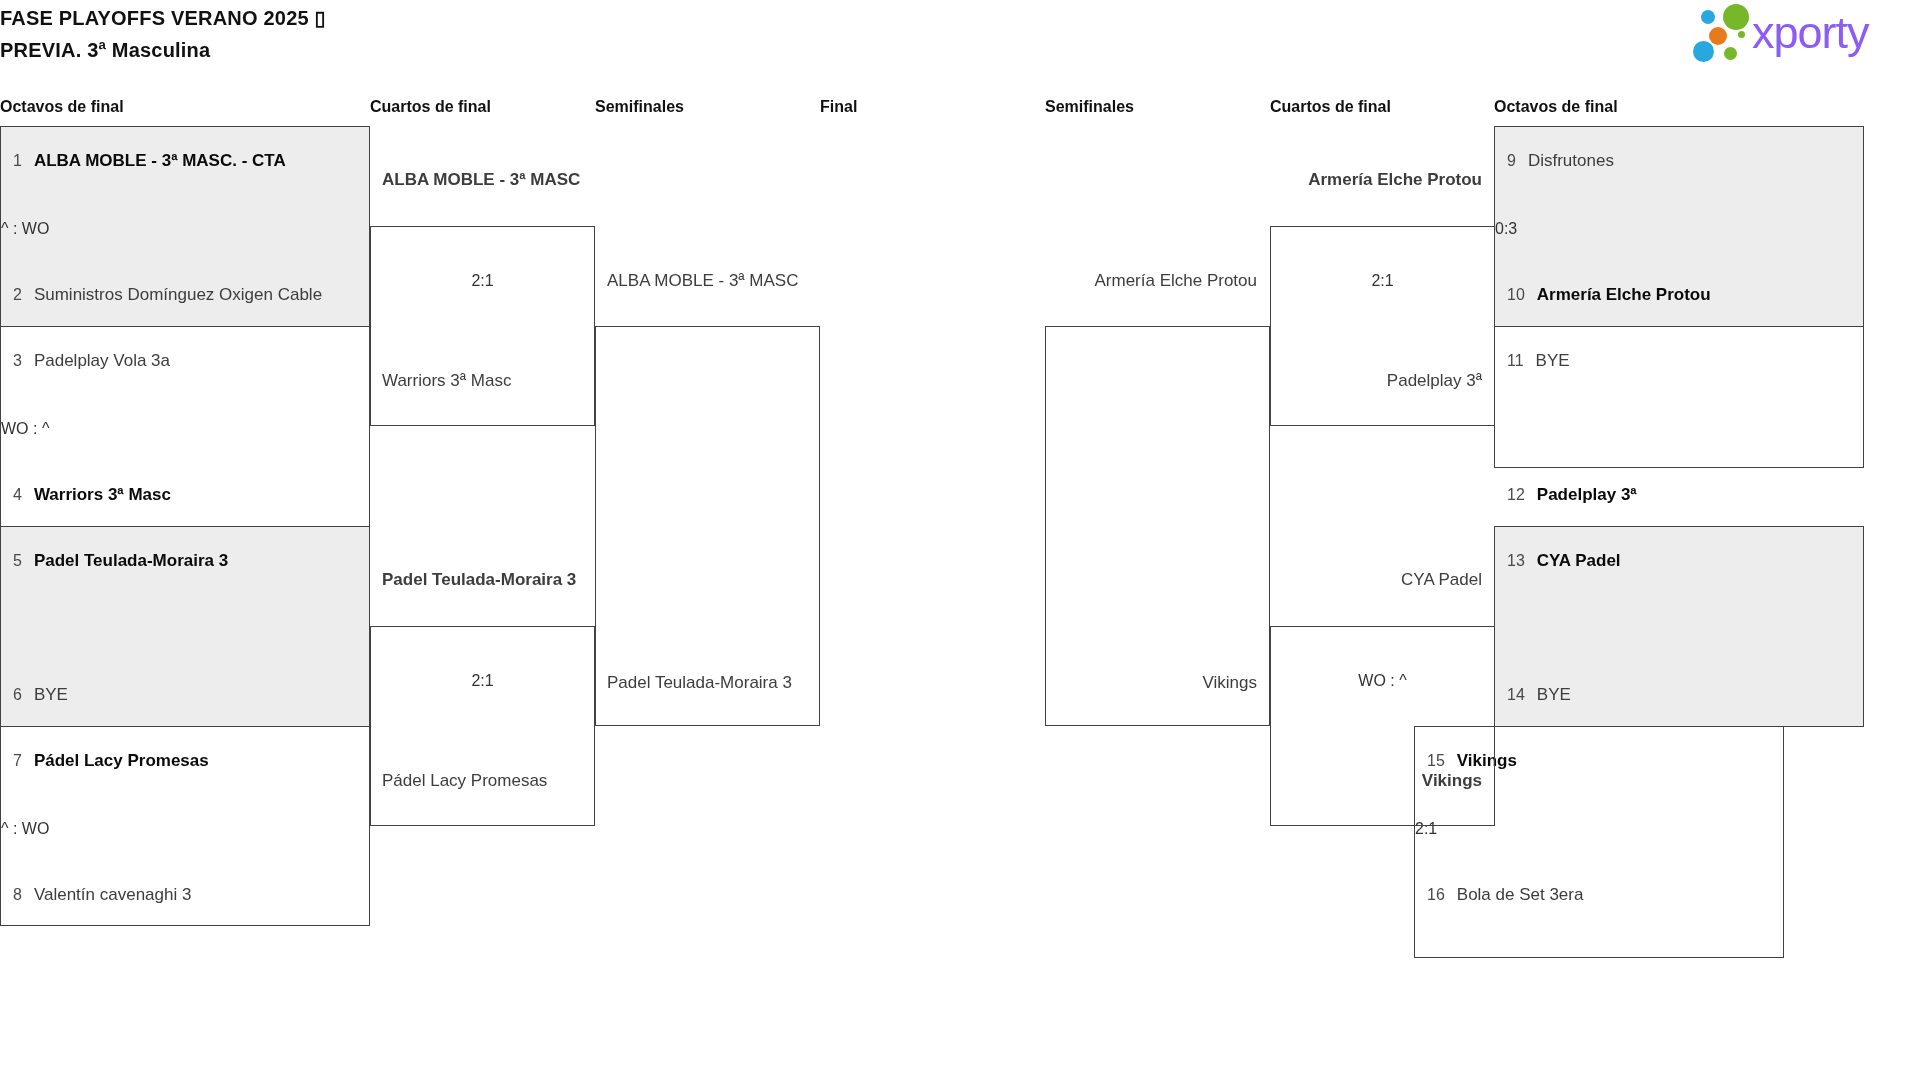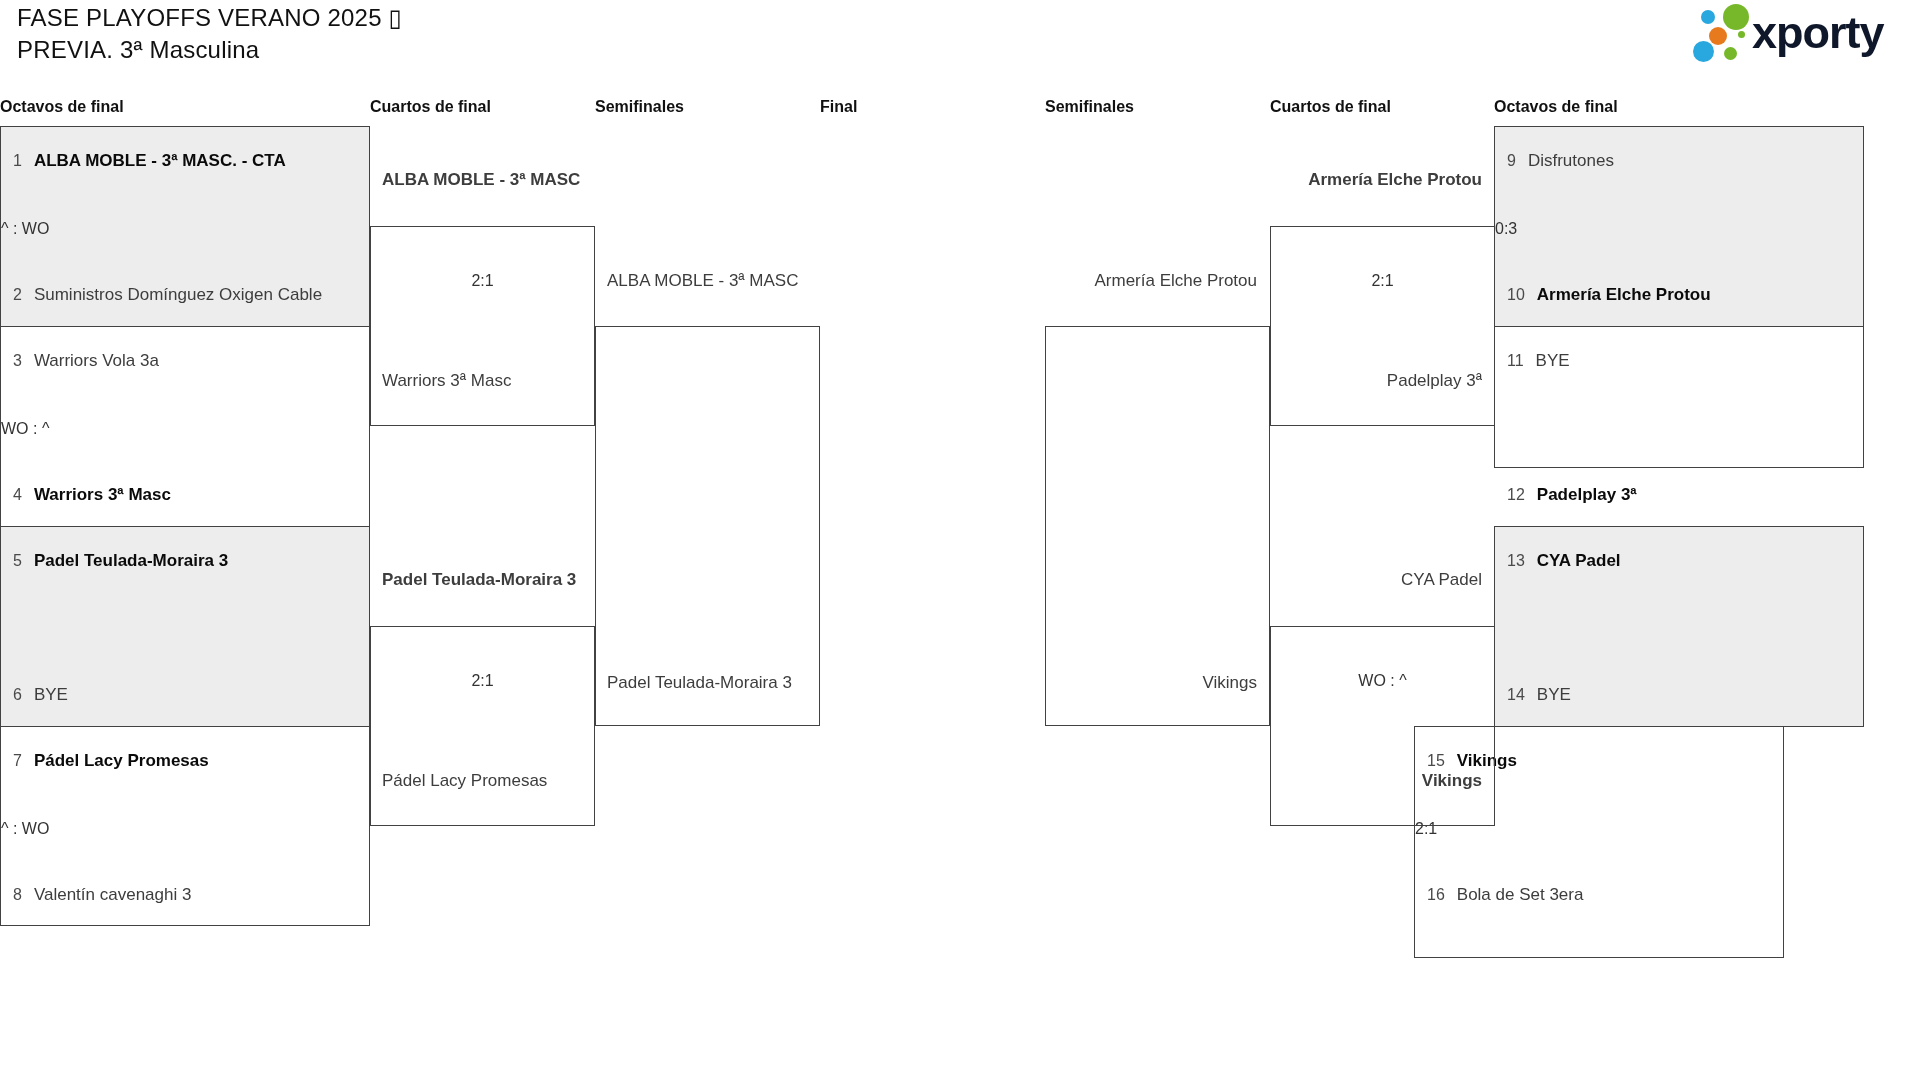--- a/index.html
+++ b/index.html
@@ -1,34 +1,34 @@
 <!DOCTYPE html>
 <html><head>
 <meta charset="utf-8">
 <style>
   html,body{margin:0;padding:0;background:#ffffff;}
   body{width:1920px;height:1067px;position:relative;overflow:hidden;
        font-family:"Liberation Sans",sans-serif;color:#222;}
   .page{position:absolute;inset:0;}
 
   
-  .title-block{position:absolute;left:17px;top:2px;font-weight:400;
-               font-size:24px;line-height:32px;color:#111;letter-spacing:.2px;}
+  .title-block{position:absolute;left:0;top:2px;font-weight:700;
+               font-size:20px;line-height:32px;color:#111;letter-spacing:.2px;}
 
   
   .logo{position:absolute;left:1686px;top:2px;width:232px;height:64px;}
   .dot{position:absolute;border-radius:50%;}
   .dot.blue-s {left:15px;top:8px;width:14px;height:14px;background:#29a8e0;}
   .dot.green-b{left:37px;top:2px;width:26px;height:26px;background:#76b82a;}
   .dot.orange {left:23px;top:25px;width:18px;height:18px;background:#e87a1e;}
   .dot.blue-b {left:7px;top:39px;width:21px;height:21px;background:#29a8e0;}
   .dot.green-s{left:38px;top:45px;width:13px;height:13px;background:#76b82a;}
   .dot.green-t{left:52px;top:29px;width:7px;height:7px;background:#76b82a;}
-  .wordmark{position:absolute;left:66px;top:7px;font-size:45px;font-weight:700;
-            color:#0f172a;letter-spacing:-1px;line-height:48px;}
+  .wordmark{position:absolute;left:66px;top:7px;font-size:45px;font-weight:400;
+            color:#8b5cf6;letter-spacing:-1px;line-height:48px;}
 
   
   .rh{position:absolute;top:97px;height:20px;line-height:20px;text-align:left;
       font-size:16px;font-weight:700;color:#111;}
 
   
   .match{position:absolute;width:370px;border:1px solid #424242;
          box-sizing:border-box;background:#ffffff;}
   .match.gray{background:#ededed;}
   .team-row{position:absolute;left:0;right:1px;height:26px;line-height:26px;
@@ -97,21 +97,21 @@
     <div class="mscore">^ : WO</div>
     <div class="team-row t2">
       <span class="seed">2</span>
       <span class="tname">Suministros Domínguez Oxigen Cable</span>
     </div>
   </div>
 
   <div class="match" style="left:0;top:326px;height:201px">
     <div class="team-row t1">
       <span class="seed">3</span>
-      <span class="tname">Warriors Vola 3a</span>
+      <span class="tname">Padelplay Vola 3a</span>
     </div>
     <div class="mscore">WO : ^</div>
     <div class="team-row t2">
       <span class="seed">4</span>
       <span class="tname bold">Warriors 3ª Masc</span>
     </div>
   </div>
 
   <div class="match gray" style="left:0;top:526px;height:201px">
     <div class="team-row t1">

